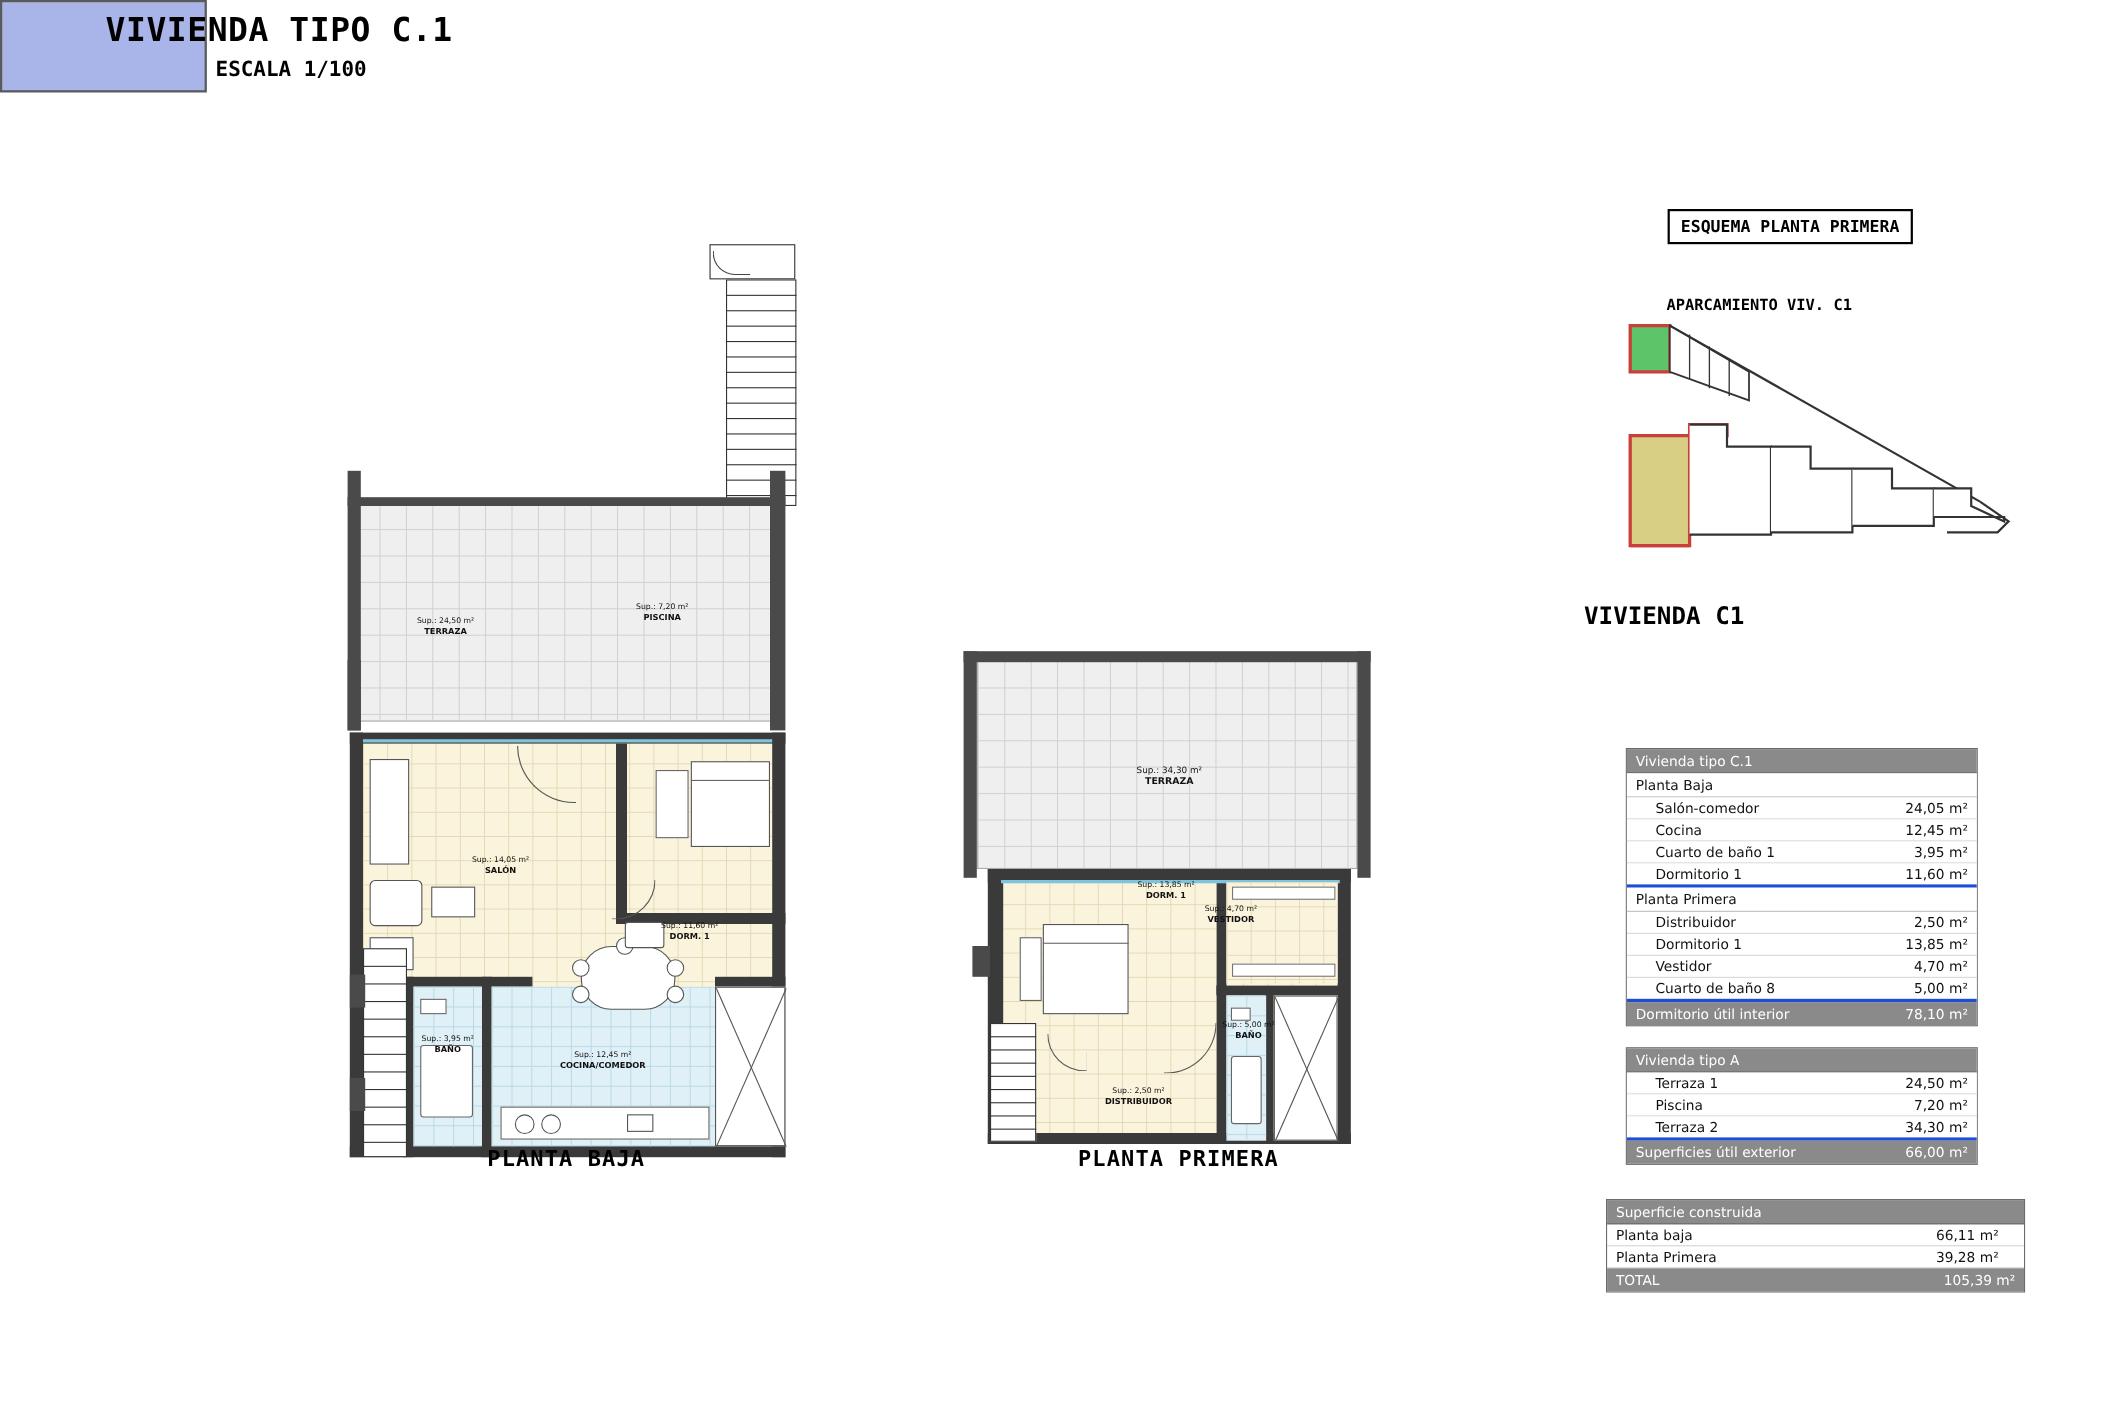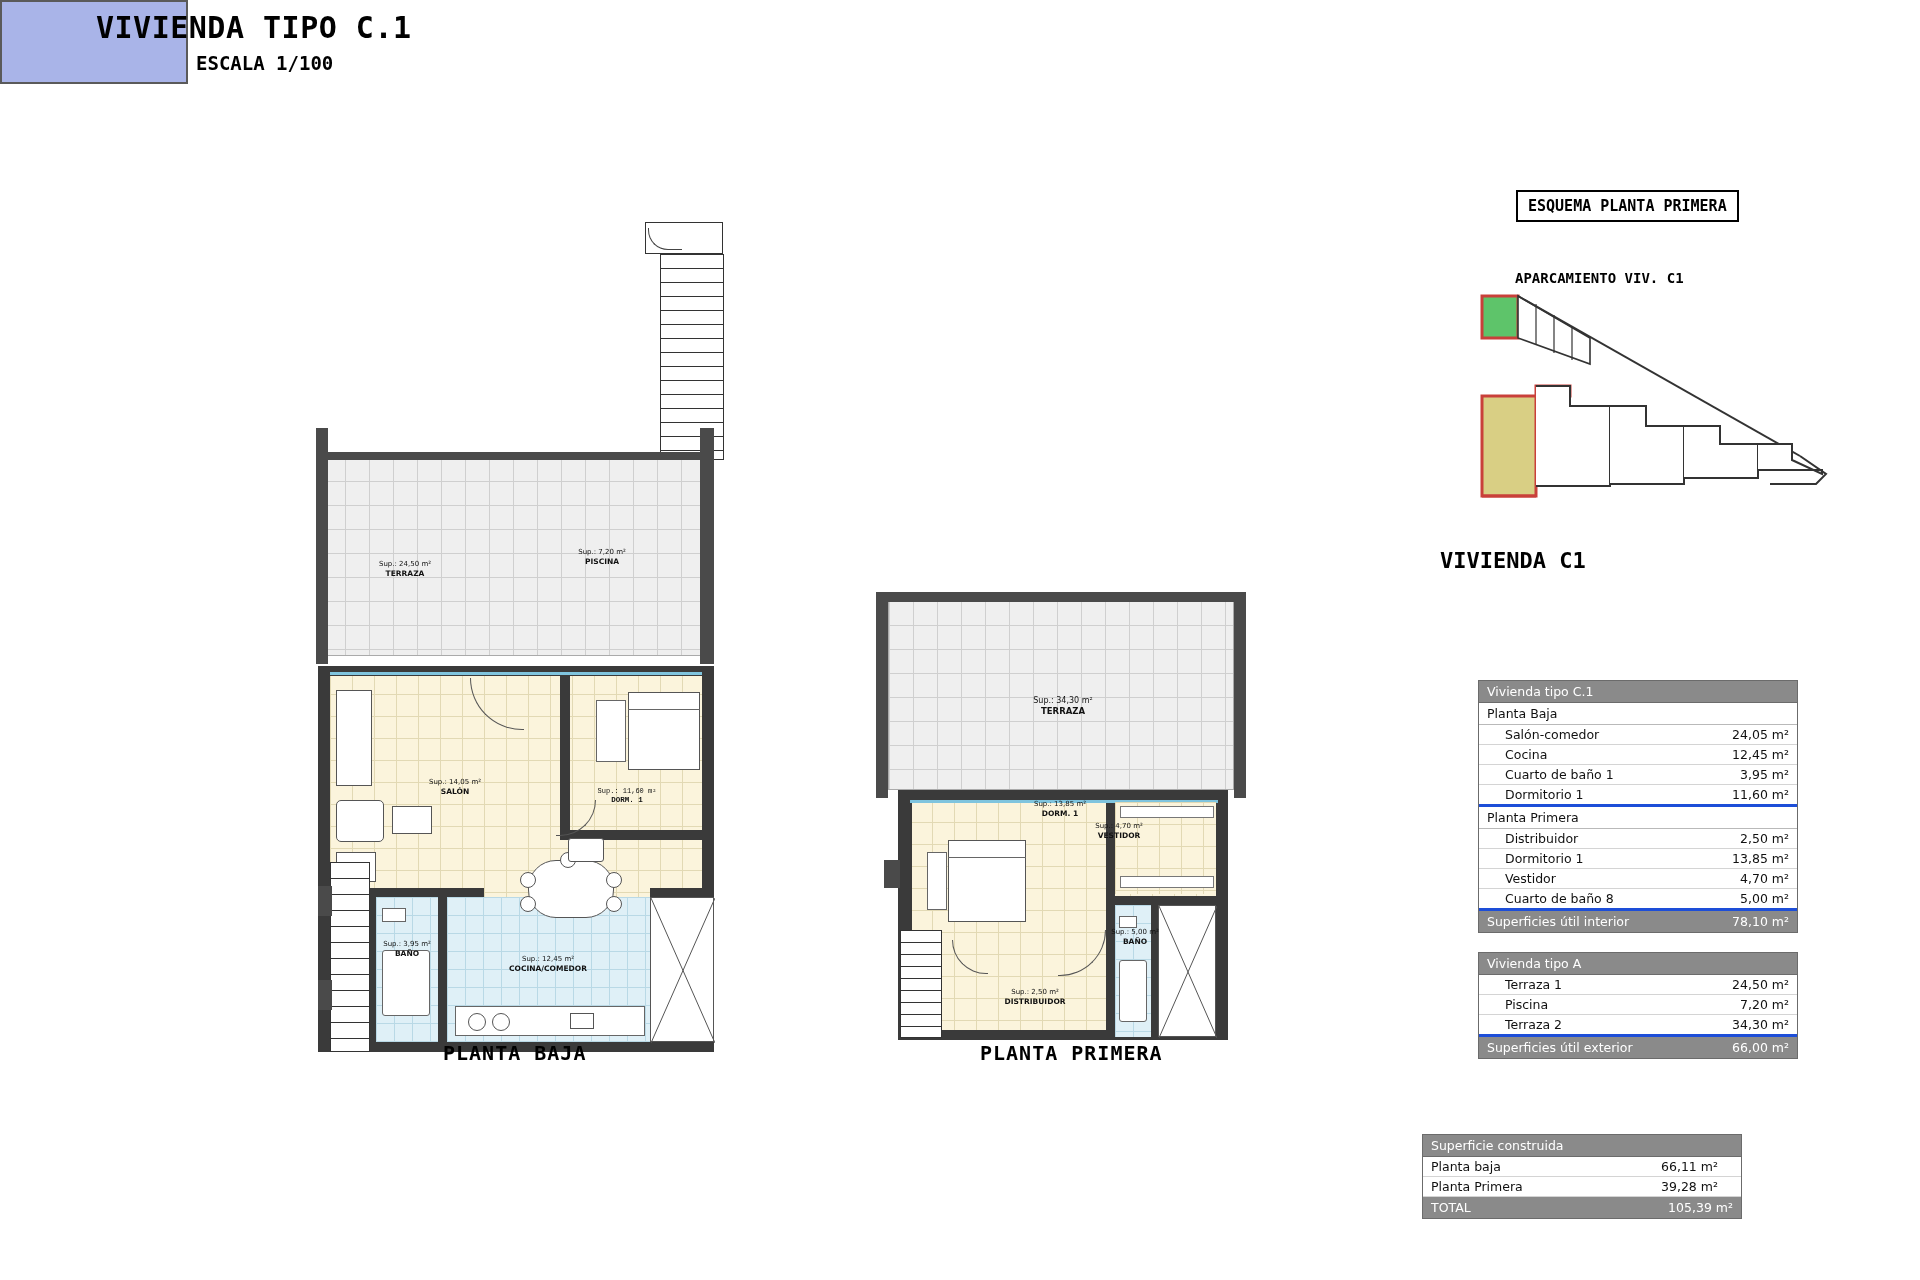--- a/index.html
+++ b/index.html
@@ -257,21 +257,21 @@
       </svg>
     </div>
 
     <div style="position:absolute; left:318px; top:886px; width:14px; height:30px; background:#4a4a4a;"></div>
     <div style="position:absolute; left:318px; top:980px; width:14px; height:30px; background:#4a4a4a;"></div>
 
     <div class="room-label" style="left:410px; top:778px; width:90px;">
       <span class="sup">Sup.: 14,05 m²</span>
       <span class="nm">SALÓN</span>
     </div>
-    <div class="room-label" style="left:572px; top:787px; width:110px;font-family:Liberation Mono, monospace;">
+    <div class="room-label" style="left:572px; top:838px; width:110px;">
       <span class="sup">Sup.: 11,60 m²</span>
       <span class="nm">DORM. 1</span>
     </div>
     <div class="room-label" style="left:368px; top:940px; width:78px;">
       <span class="sup">Sup.: 3,95 m²</span>
       <span class="nm">BAÑO</span>
     </div>
     <div class="room-label" style="left:478px; top:955px; width:140px;">
       <span class="sup">Sup.: 12,45 m²</span>
       <span class="nm">COCINA/COMEDOR</span>
@@ -421,21 +421,21 @@
       </div>
     <div class="row">
         <span>Vestidor</span>
         <span class="v">4,70 m²</span>
       </div>
     <div class="row underline">
         <span>Cuarto de baño 8</span>
         <span class="v">5,00 m²</span>
       </div>
     <div class="foot">
-        <span>Superficies útil interior</span>
+        <span>Dormitorio útil interior</span>
         <span class="v">78,10 m²</span>
       </div>
   </div>
 
   <div class="tbl" style="left:1478px; top:952px; width:320px;">
     <div class="hdr">Vivienda tipo A</div>
     <div class="row">
         <span>Terraza 1</span>
         <span class="v">24,50 m²</span>
       </div>
@@ -446,21 +446,21 @@
     <div class="row underline">
         <span>Terraza 2</span>
         <span class="v">34,30 m²</span>
       </div>
     <div class="foot">
         <span>Superficies útil exterior</span>
         <span class="v">66,00 m²</span>
       </div>
   </div>
 
-  <div class="tbl" style="left:1422px; top:1090px; width:320px;margin-top:44px;">
+  <div class="tbl" style="left:1460px; top:1090px; width:381px;">
     <div class="hdr">Superficie construida</div>
     <div class="plain">
         <span>Planta baja</span>
         <span class="v">66,11 m²</span>
       </div>
     <div class="plain">
         <span>Planta Primera</span>
         <span class="v">39,28 m²</span>
       </div>
     <div class="foot">

